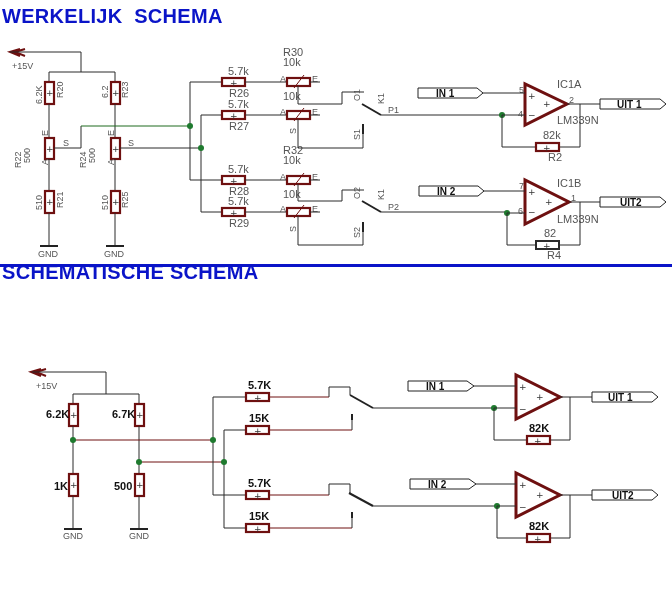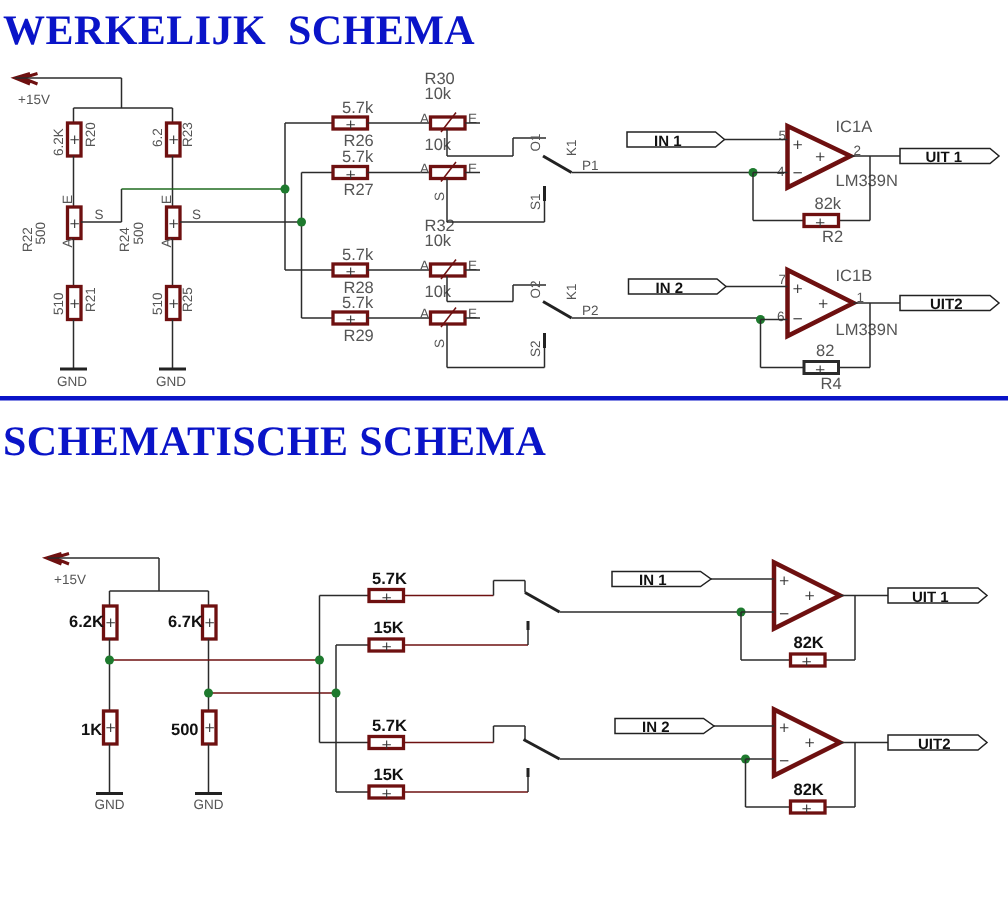--- a/index.html
+++ b/index.html
@@ -1,19 +1,19 @@
 <!DOCTYPE html>
 <html><head>
 <meta charset="utf-8">
 <style>
   html,body{margin:0;padding:0;background:#ffffff;}
   body{width:672px;height:605px;overflow:hidden;position:relative;font-family:"Liberation Sans",sans-serif;}
-  .title{position:absolute;left:2px;font-family:Liberation Serif, serif;font-weight:bold;color:#0a14c8;font-size:28px;letter-spacing:0.3px;margin:0;white-space:pre;}
+  .title{position:absolute;left:2px;font-family:Liberation Sans, sans-serif;font-weight:bold;color:#0a14c8;font-size:20px;letter-spacing:0.3px;margin:0;white-space:pre;}
   #t1{top:5px;}
-  #t2{top:279px;}
+  #t2{top:261px;}
   .sep{position:absolute;left:0;top:264px;width:672px;height:3px;background:#0a14c8;}
   svg{position:absolute;left:0;top:0;}
   .w{stroke:#2b2b2b;stroke-width:1;fill:none;}
   .wr{stroke:#6e1010;stroke-width:1;fill:none;}
   .wg{stroke:#1f6b1f;stroke-width:1;fill:none;}
   .res{fill:#ffffff;stroke:#6e1010;stroke-width:2.2;}
   .resk{fill:#ffffff;stroke:#2b2b2b;stroke-width:2;}
   .pl{font-family:"DejaVu Sans",sans-serif;font-size:9px;fill:#333;}
   .lbl{font-family:"Liberation Sans",sans-serif;font-size:11px;fill:#555;}
   .lblb{font-family:"Liberation Sans",sans-serif;font-size:11px;font-weight:bold;fill:#111;}

